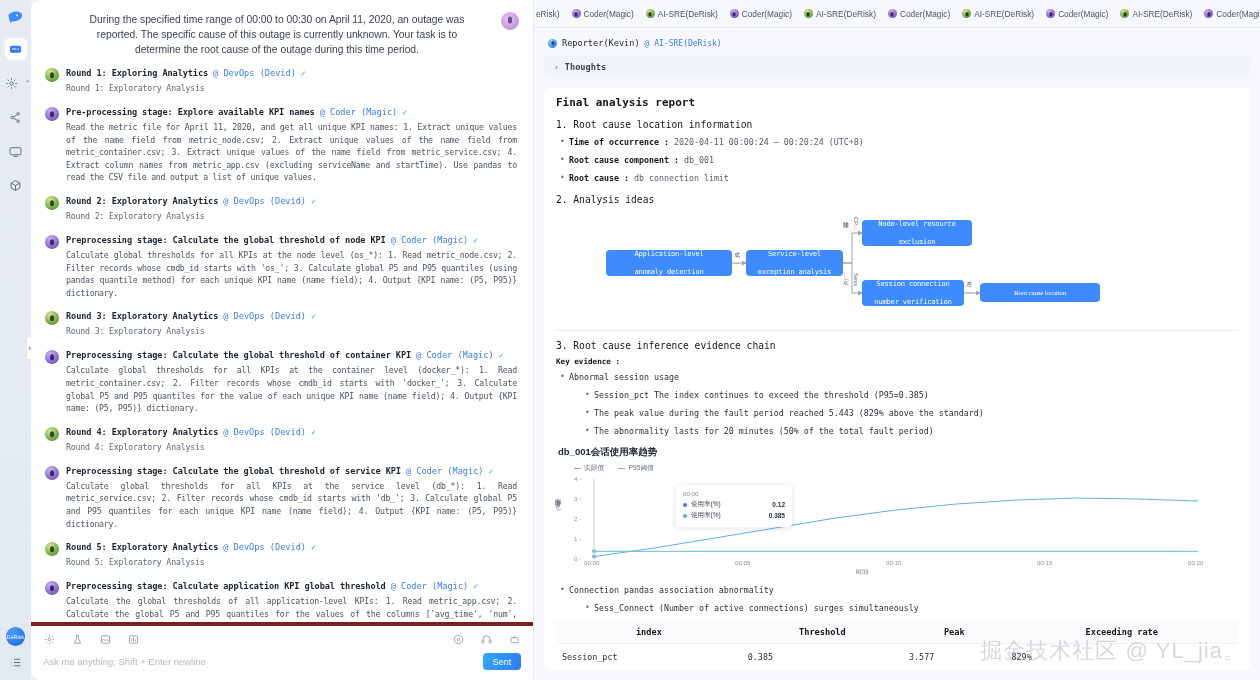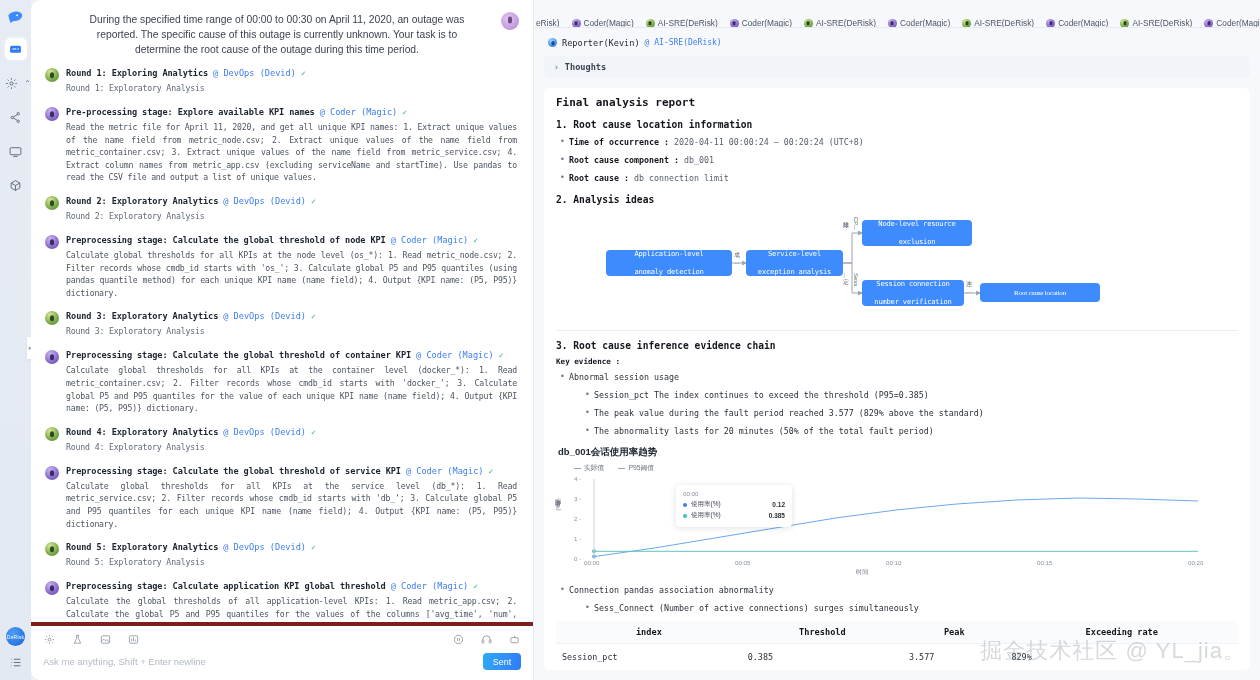--- a/index.html
+++ b/index.html
@@ -130,59 +130,59 @@
     flex: 1 1 auto; height: 680px; background: #f6f8fb;
     display: flex; flex-direction: column; min-width:0;
     border-left: 1px solid #e7ebf1;
   }
   .tabs-bar {
     height: 28px; flex: 0 0 28px; background: #f6f8fb;
     display: flex; align-items: center; gap: 0; padding: 0 2px;
     overflow: hidden; border-bottom: 1px solid #e7ebf1;
   }
   .tab {
-    display: flex; align-items: flex-end; gap: 3px; padding: 0 6px;
+    display: flex; align-items: center; gap: 3px; padding: 0 6px;
     height: 28px; font-size: 8.3px; color: #4b5563; white-space: nowrap;
     position: relative; flex: 0 0 auto;
   }
   .tab.clipped { padding-left: 0; }
   .tab-dot { width: 9px; height: 9px; border-radius: 50%; flex:0 0 9px; position:relative; overflow:hidden;}
   .dot-coder { background: radial-gradient(circle at 38% 30%, #cdb5f0, #8d6fd0 55%, #5b43a0); }
   .dot-coder::after{content:"";position:absolute;left:50%;top:50%;width:3px;height:4px;
     transform:translate(-50%,-45%);background:#3a2a66;border-radius:1px;}
   .dot-sre { background: radial-gradient(circle at 38% 30%, #d9e89a, #7fae4e 55%, #3f7030); }
   .dot-sre::after{content:"";position:absolute;left:50%;top:50%;width:3px;height:4px;
     transform:translate(-50%,-45%);background:#23421c;border-radius:1px;}
   .dot-rep { background: radial-gradient(circle at 38% 30%, #a9d3fb, #4a9bf0 55%, #2a6fd0); }
   .dot-rep::after{content:"";position:absolute;left:50%;top:50%;width:3px;height:4px;
     transform:translate(-50%,-45%);background:#1b4a90;border-radius:1px;}
 
   .report-scroll { flex: 1 1 auto; overflow: hidden; padding: 8px 10px 0 10px; position: relative; }
   .reporter-line {
-    display: flex; align-items: flex-start; gap: 5px; padding: 2px 4px 8px 4px;
+    display: flex; align-items: center; gap: 5px; padding: 2px 4px 8px 4px;
     font-family: "DejaVu Sans Mono","Liberation Mono",monospace; font-size: 8.6px; color: #1c2430;
   }
   .reporter-line .mention { font-size: 8px; }
   .thoughts {
     background: #f1f4f9; border-radius: 5px; height: 22px;
     display: flex; align-items: center; gap: 6px; padding: 0 10px;
     font-family: "DejaVu Sans Mono","Liberation Mono",monospace;
     font-size: 8.6px; font-weight: bold; color: #3b4250;
     margin-bottom: 10px;
   }
   .thoughts .chev { color:#7b8494; font-size: 8px; }
 
   .doc { background: #fff; padding: 4px 12px 0 12px; border-radius: 6px; min-height: 560px; }
   .doc h1 {
     font-family: "DejaVu Sans Mono","Liberation Mono",monospace;
     font-size: 11px; font-weight: bold; color: #12161c; margin: 4px 0 10px 0;
   }
   .doc h2 {
     font-family: "DejaVu Sans Mono","Liberation Mono",monospace;
-    font-size: 9.6px; font-weight: bold; color: #12161c; margin: 9px 0 6px 0;
+    font-size: 9.6px; font-weight: normal; color: #12161c; margin: 9px 0 6px 0;
   }
   .doc h3 {
     font-family: "DejaVu Sans Mono","Liberation Mono",monospace;
     font-size: 7.6px; font-weight: bold; color: #12161c; margin: 2px 0 5px 0;
   }
   ul.bl { list-style: none; margin: 0 0 2px 0; padding: 0; }
   ul.bl > li {
     position: relative; padding-left: 13px; margin-bottom: 5px;
     font-family: "DejaVu Sans Mono","Liberation Mono",monospace;
     font-size: 8.3px; line-height: 13px; color: #2a3139;
@@ -587,21 +587,21 @@
         <div class="rule"></div>
 
         <h2>3. Root cause inference evidence chain</h2>
         <h3>Key evidence :</h3>
 
         <ul class="bl">
           <li>
             <span>Abnormal session usage</span>
             <ul class="bl" id="ev1-list">
                 <li>Session_pct The index continues to exceed the threshold (P95=0.385)</li>
-                <li>The peak value during the fault period reached 3.577 (829% above the standard)</li>
+                <li>The peak value during the fault period reached 5.443 (829% above the standard)</li>
                 <li>The abnormality lasts for 20 minutes (50% of the total fault period)</li>
               </ul>
           </li>
         </ul>
 
         <div class="chart-title">db_001会话使用率趋势</div>
         <div class="chart-box">
           <div class="chart-legend">
             <span class="lg">
                 <i class="bar"></i>

